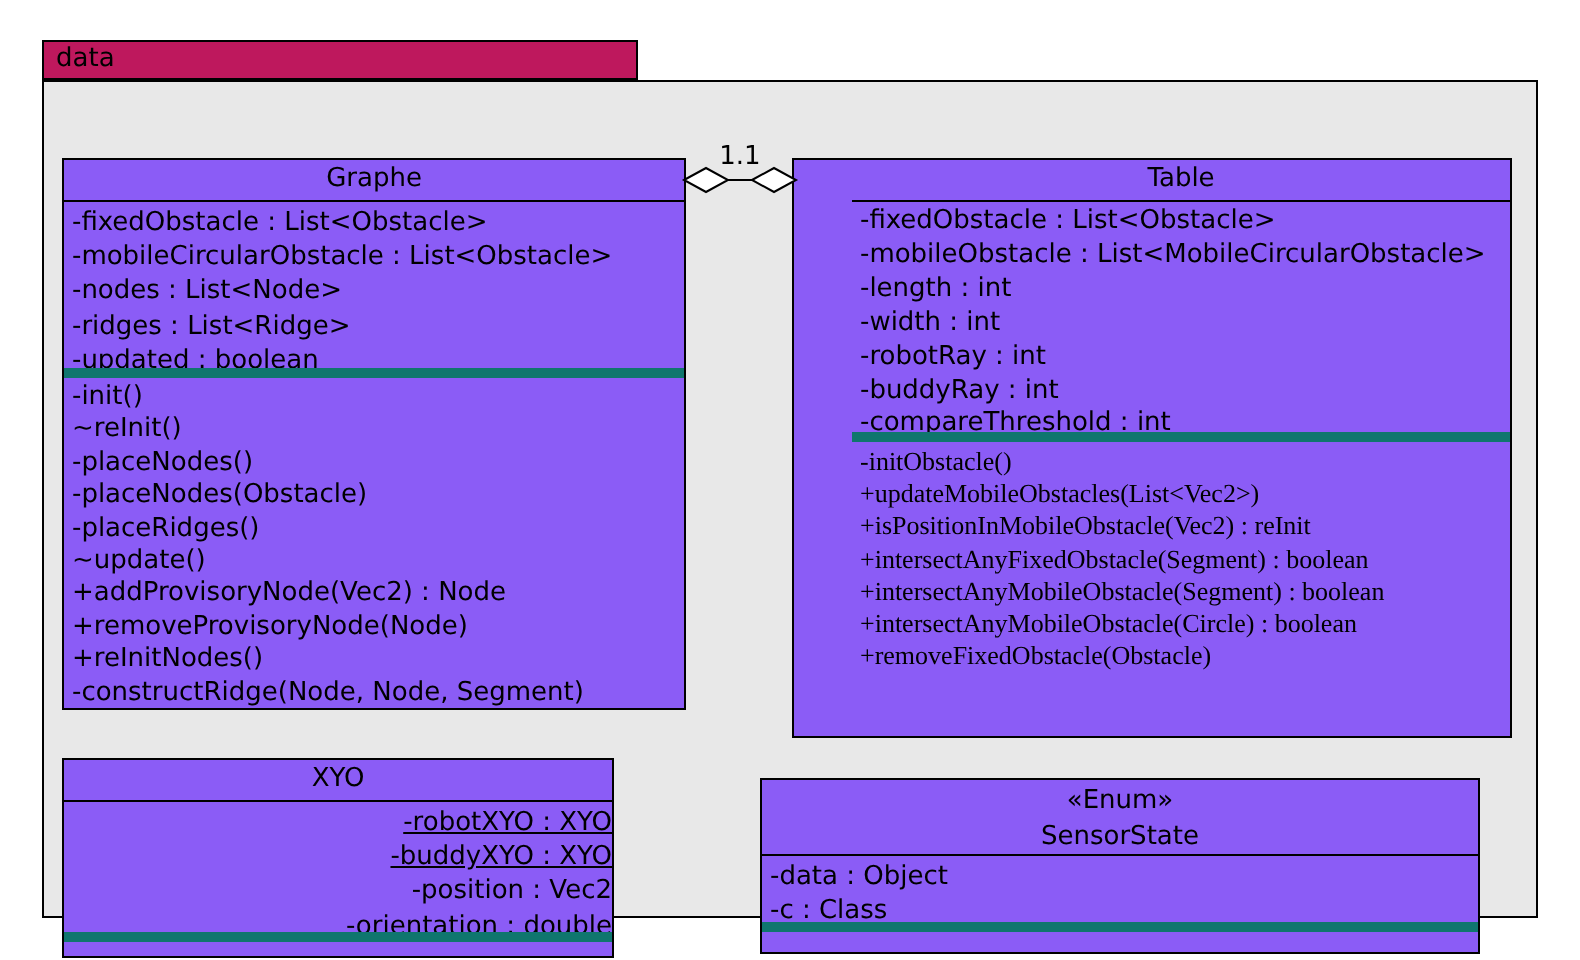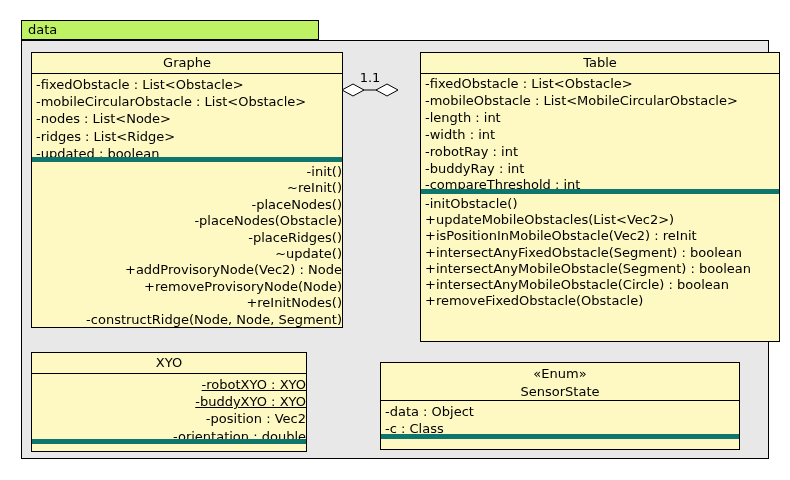--- a/index.html
+++ b/index.html
@@ -7,52 +7,52 @@
     width: 790px; height: 480px;
     background: #ffffff;
     font-family: "DejaVu Sans", "Liberation Sans", sans-serif;
     color: #000;
   }
   .canvas { position: relative; width: 790px; height: 480px; background: #fff; overflow: hidden; }
 
   
   .pkg-tab {
     position: absolute; left: 21px; top: 20px; width: 298px; height: 20px;
-    background: #bef264; border: 1px solid #000; box-sizing: border-box;
+    background: #be185d; border: 1px solid #000; box-sizing: border-box;
     font-size: 13px; line-height: 18px; padding-left: 6px;
   }
   .pkg-body {
     position: absolute; left: 21px; top: 40px; width: 748px; height: 419px;
     background: #e8e8e8; border: 1px solid #000; box-sizing: border-box;
   }
 
   
   .uml-class {
-    position: absolute; background: #fef9c3; border: 1px solid #000;
-    box-sizing: border-box; font-size: 13px;
+    position: absolute; background: #8b5cf6; border: 1px solid #000;
+    box-sizing: border-box; font-size: 13px; margin-top: 27px;
   }
   .cmp { box-sizing: border-box; overflow: hidden; }
   .cmp-title { text-align: center; border-bottom: 1px solid #000; }
   .cmp-attrs { border-bottom: 5px solid #0f766e; }
   .line { white-space: pre; padding-left: 4px; }
   .u { text-decoration: underline; }
 
   #cls-graphe { left: 31px; top: 52px; width: 312px; }
   #cls-graphe .cmp-title { height: 21px; line-height: 20px; }
   #cls-graphe .cmp-attrs { height: 88px; padding-top: 2px; }
   #cls-graphe .cmp-attrs .line { line-height: 17.2px; }
   #cls-graphe .cmp-methods { height: 165px; padding-top: 2px; }
-  #cls-graphe .cmp-methods .line { line-height: 16.4px; text-align: right; }
+  #cls-graphe .cmp-methods .line { line-height: 16.4px; }
 
-  #cls-table { left: 420px; top: 52px; width: 360px; }
+  #cls-table { left: 396px; top: 52px; width: 360px; padding-left: 29px; }
   #cls-table .cmp-title { height: 21px; line-height: 20px; }
   #cls-table .cmp-attrs { height: 120px; padding-top: 2px; }
   #cls-table .cmp-attrs .line { line-height: 16.9px; }
   #cls-table .cmp-methods { height: 147px; padding-top: 2px; }
-  #cls-table .cmp-methods .line { line-height: 16.2px; }
+  #cls-table .cmp-methods .line { line-height: 16.2px; font-family: Liberation Serif, serif; }
 
   #cls-xyo { left: 31px; top: 352px; width: 276px; }
   #cls-xyo .cmp-title { height: 21px; line-height: 20px; }
   #cls-xyo .cmp-attrs { height: 70px; padding-top: 2px; }
   #cls-xyo .cmp-attrs .line { line-height: 17.2px; text-align: right; }
   #cls-xyo .cmp-methods { height: 7px; }
 
   #cls-sensor { left: 380px; top: 362px; width: 360px; }
   #cls-sensor .cmp-title { height: 38px; line-height: 18px; padding-top: 2px; }
   #cls-sensor .cmp-attrs { height: 38px; padding-top: 2px; }

